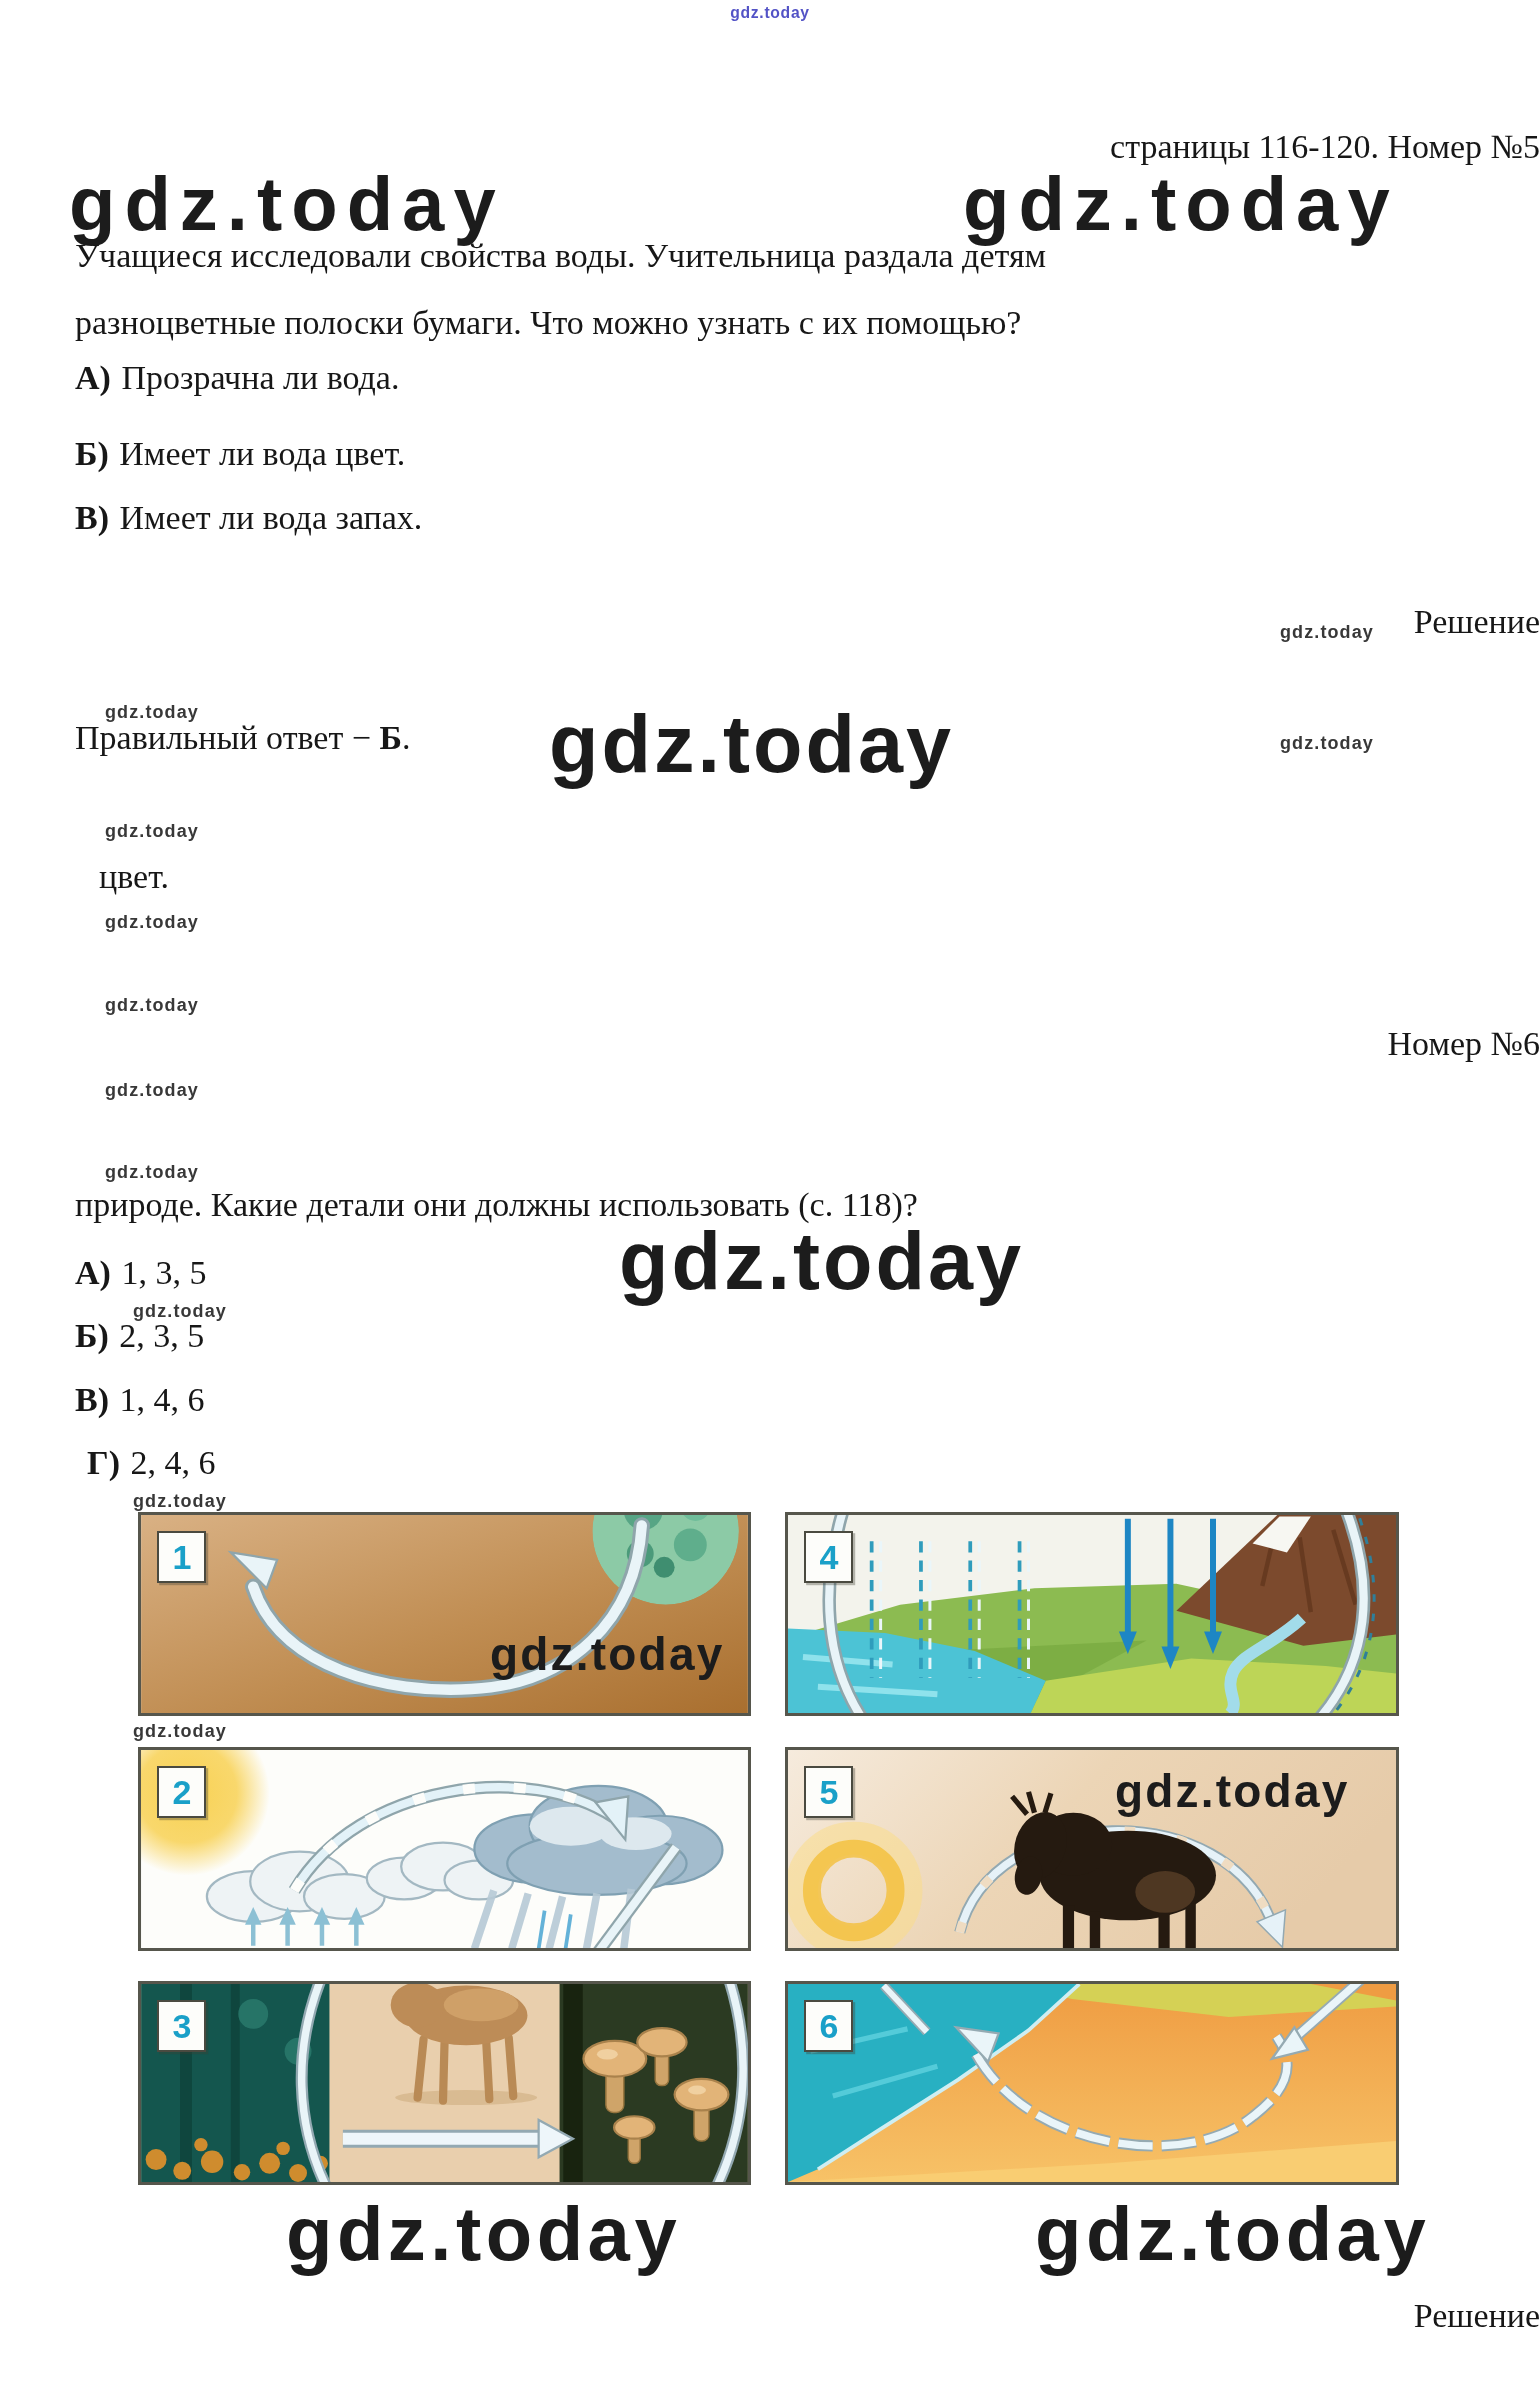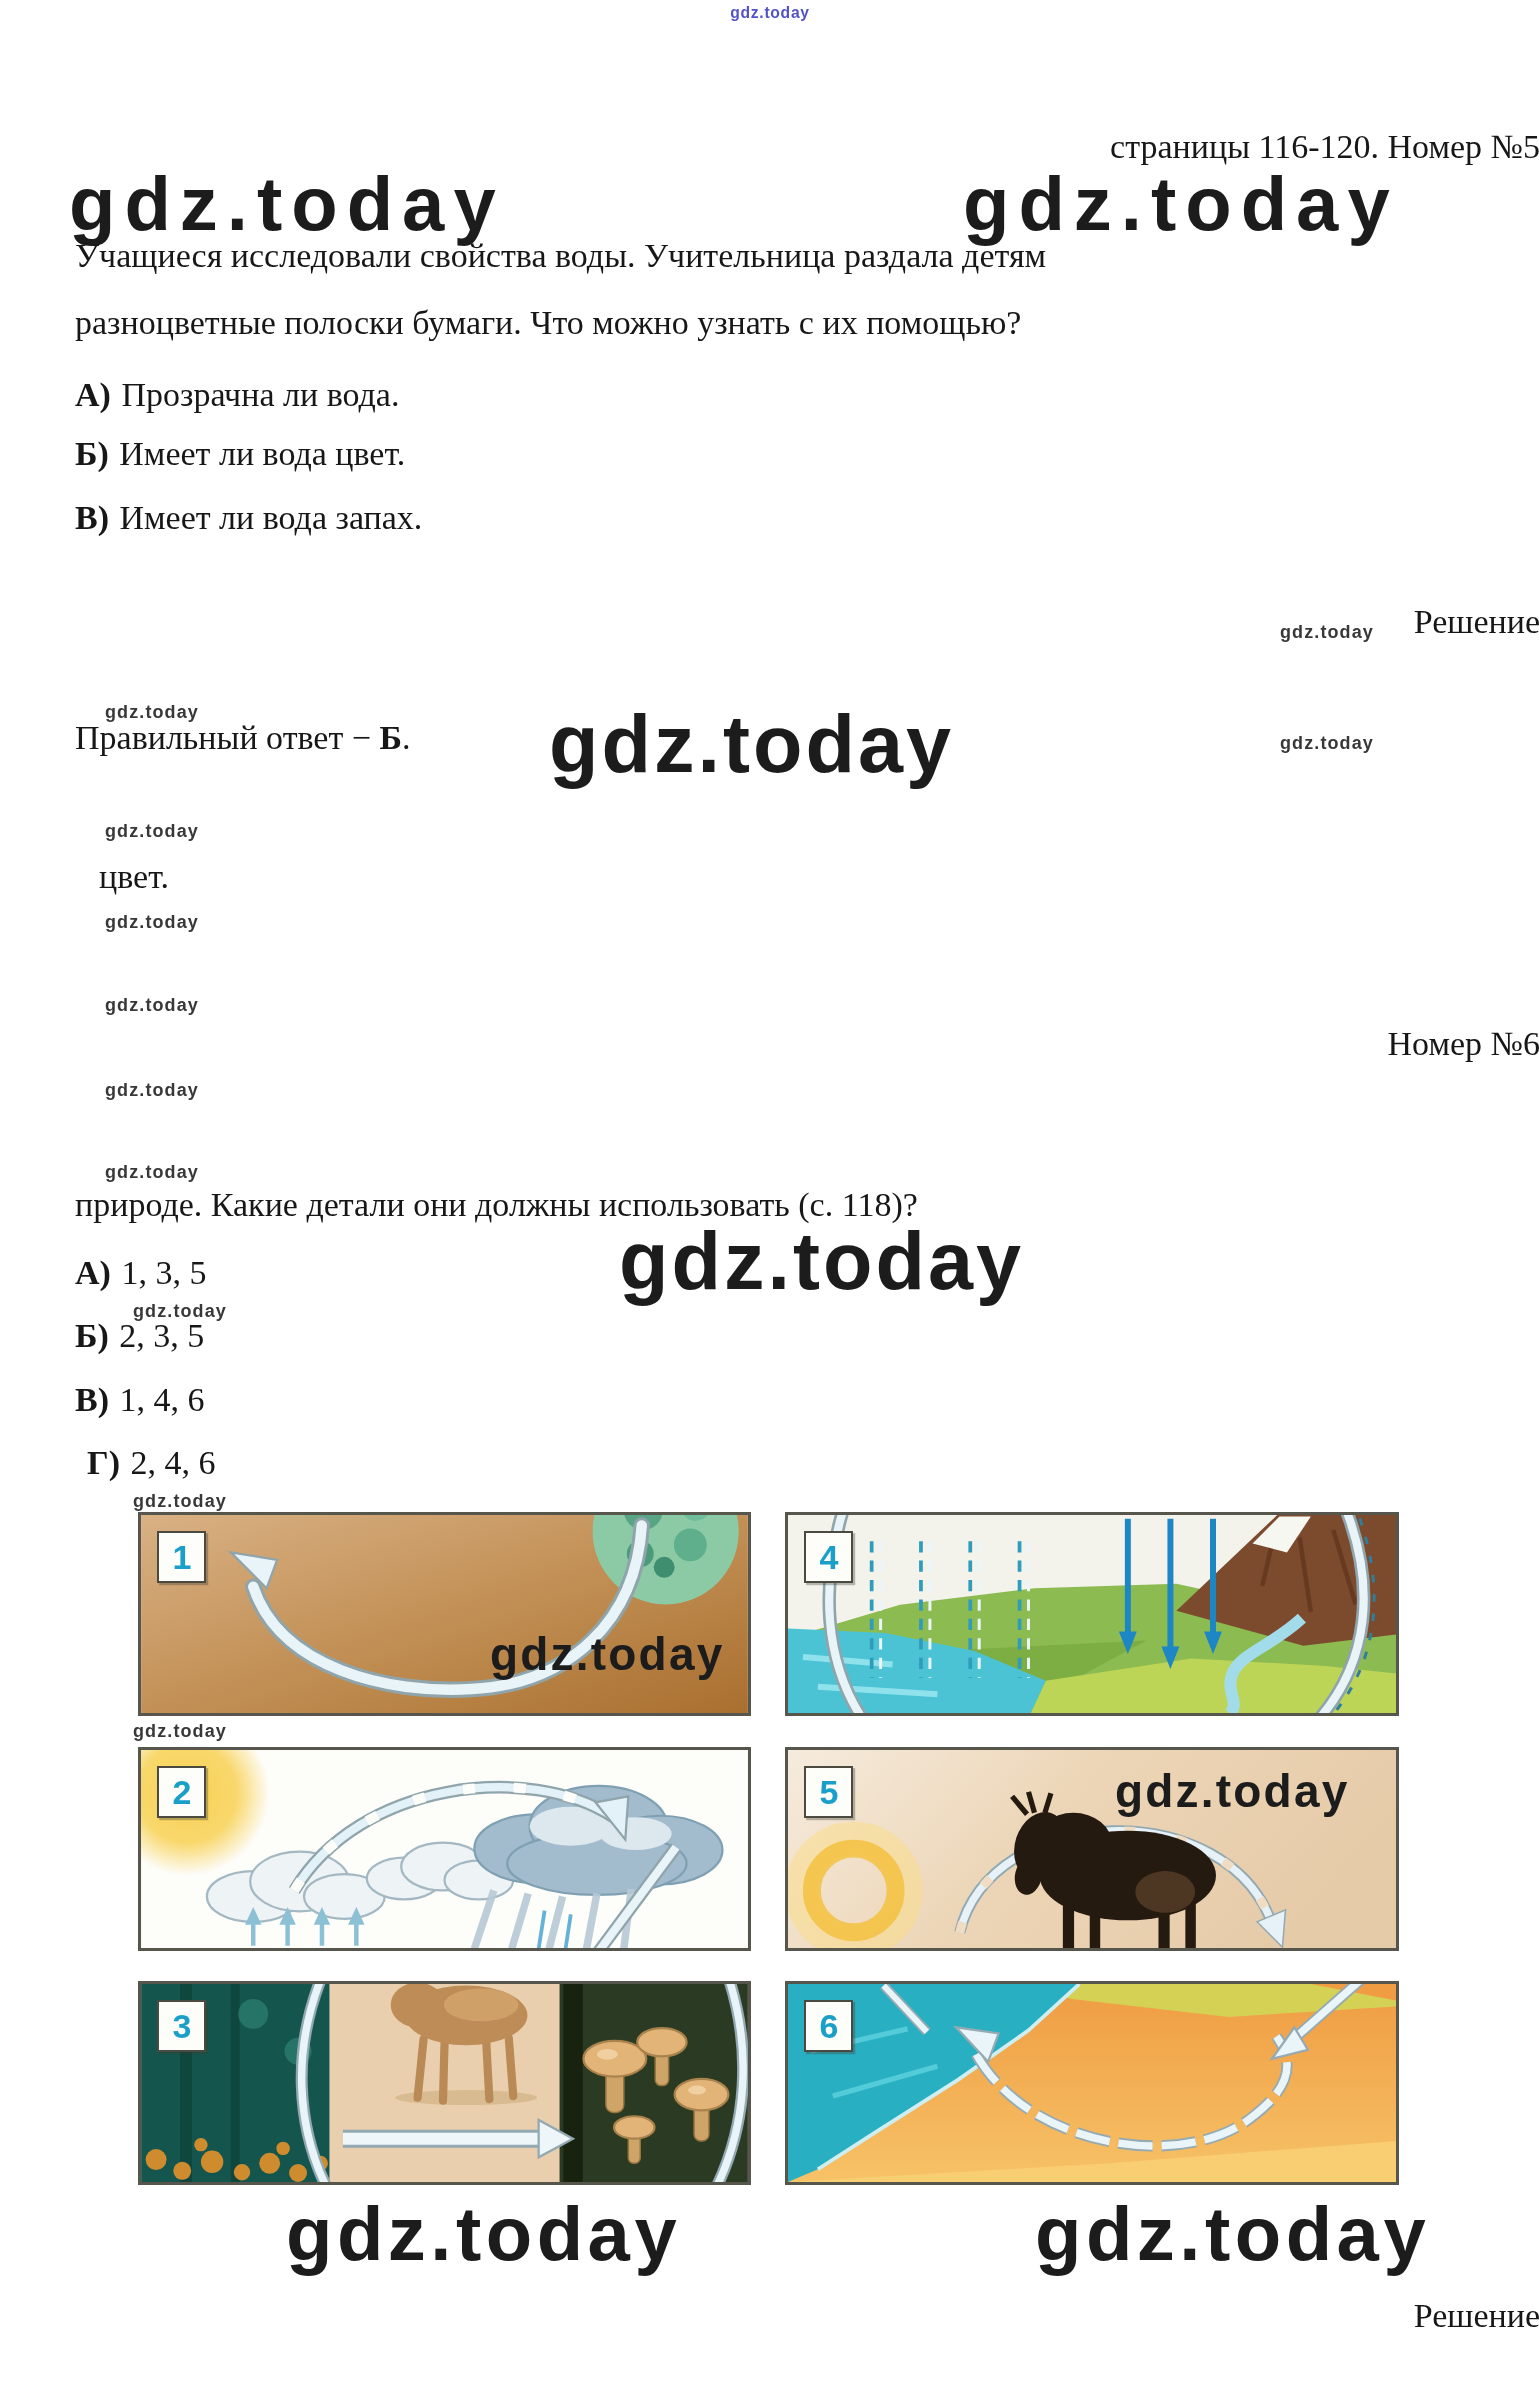--- a/index.html
+++ b/index.html
@@ -32,21 +32,21 @@
   <div class="wm wm-top center" style="top:4.5px;text-align:center;">gdz.today</div>
 
   <div class="txt center" style="top:127px;">страницы 116-120. Номер №5</div>
 
   <div class="wm wm-big" style="left:69px;top:166px;">gdz.today</div>
   <div class="wm wm-big" style="left:963px;top:166px;">gdz.today</div>
 
   <div class="txt" style="left:75px;top:236px;">Учащиеся исследовали свойства воды. Учительница раздала детям</div>
   <div class="txt" style="left:75px;top:303px;">разноцветные полоски бумаги. Что можно узнать с их помощью?</div>
 
-  <div class="txt" style="left:75px;top:375px;"><span class="optlab">А)</span><span>Прозрачна ли вода.</span></div>
+  <div class="txt" style="left:75px;top:358px;"><span class="optlab">А)</span><span>Прозрачна ли вода.</span></div>
   <div class="txt" style="left:75px;top:434px;"><span class="optlab">Б)</span><span>Имеет ли вода цвет.</span></div>
   <div class="txt" style="left:75px;top:498px;font-family:Liberation Serif, serif;"><span class="optlab">В)</span><span>Имеет ли вода запах.</span></div>
 
   <div class="txt center" style="top:602px;">Решение</div>
   <div class="wm wm-small" style="left:1280px;top:623px;">gdz.today</div>
   <div class="wm wm-small" style="left:105px;top:703px;">gdz.today</div>
 
   <div class="txt" style="left:75px;top:718px;z-index:1;"><span>Правильный ответ − </span><span class="b">Б</span><span>.</span></div>
   <div class="wm wm-mid" style="left:549px;top:704px;z-index:2;">gdz.today</div>
   <div class="wm wm-small" style="left:1280px;top:734px;">gdz.today</div>

